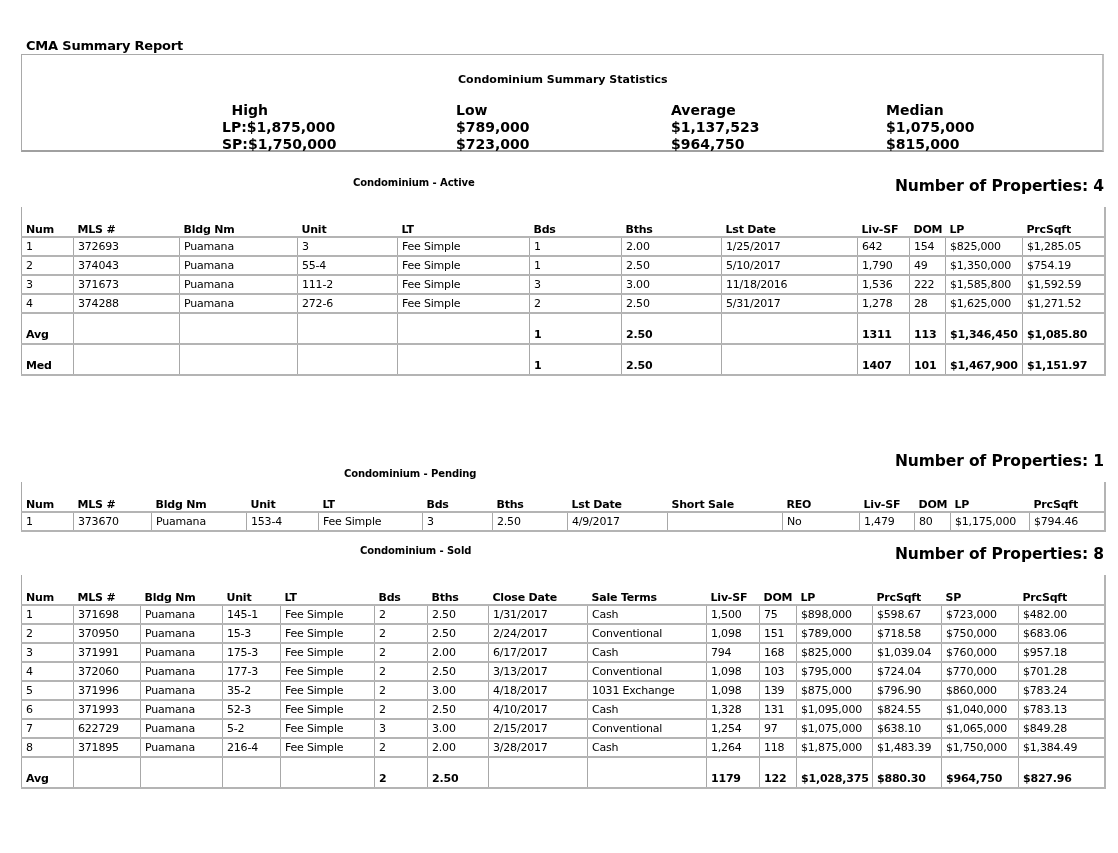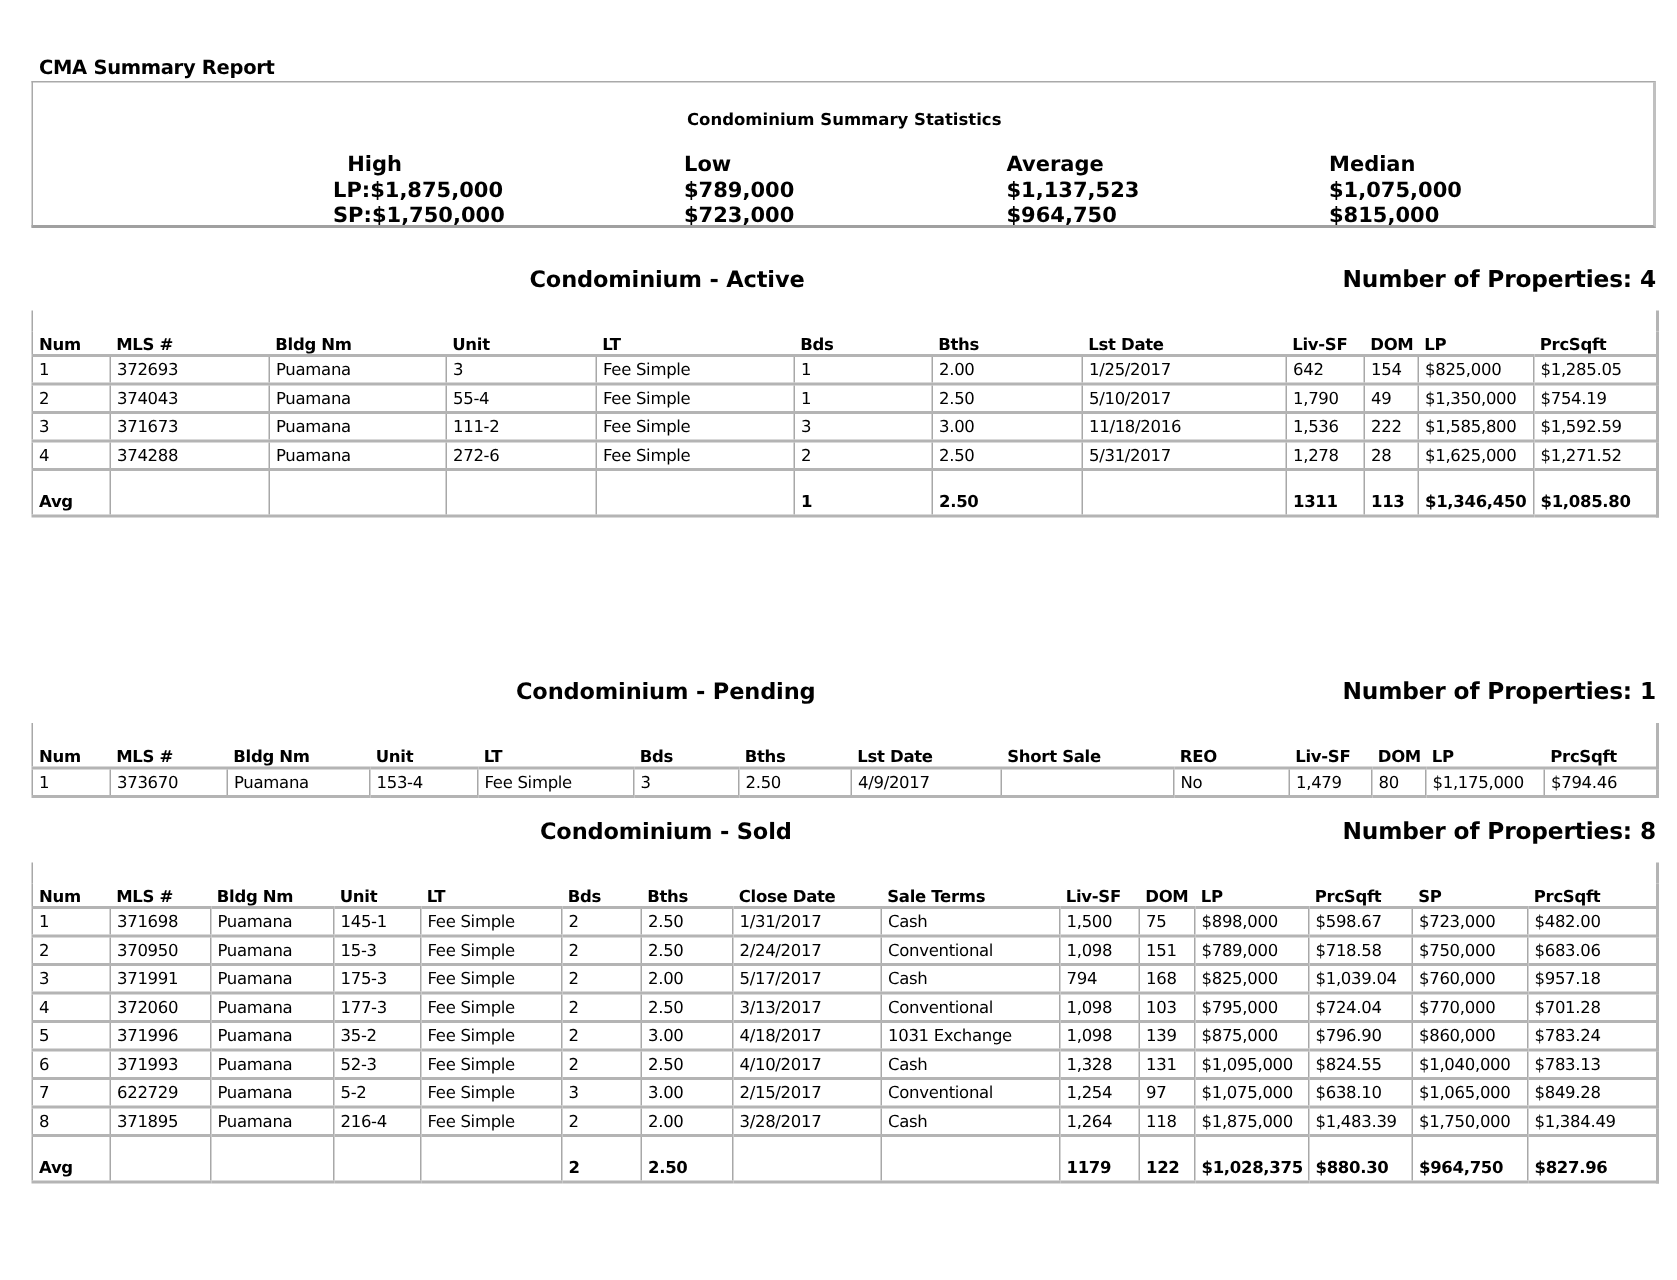--- a/index.html
+++ b/index.html
@@ -17,21 +17,21 @@
       border: 1px solid #a9a9a9; border-right: 2px solid #c0c0c0; border-bottom: 2px solid #a0a0a0;
       box-sizing: border-box;
     }
     .summary-title { left: 458px; top: 73px; font-size: 11px; font-weight: bold; }
     .sum-col { font-size: 14px; font-weight: bold; line-height: 17px; }
     .sum-col.high { left: 222px; top: 102px; text-align: right; width: 86px; }
     .sum-col.low { left: 456px; top: 102px; }
     .sum-col.avg { left: 671px; top: 102px; }
     .sum-col.med { left: 886px; top: 102px; }
 
-    .section-title { font-size: 15px; font-weight: bold; letter-spacing: -0.1px; }
+    .section-title { font-size: 10px; font-weight: bold; letter-spacing: -0.1px; }
     .count-title { font-size: 15.5px; font-weight: bold; right: 14px; letter-spacing: -0.1px; margin-left: 38px; }
 
     table.grid {
       position: absolute; border-collapse: collapse; table-layout: fixed;
       font-size: 11px; letter-spacing: -0.2px;
     }
     table.grid td, table.grid th {
       border-left: 1px solid #a8a8a8; border-bottom: 2px solid #b4b4b4;
       padding: 0 0 0 4px; white-space: nowrap; overflow: hidden;
       text-align: left; vertical-align: bottom; font-weight: normal;
@@ -177,24 +177,38 @@
         <td></td>
         <td></td>
         <td>1</td>
         <td>2.50</td>
         <td></td>
         <td>1311</td>
         <td>113</td>
         <td>$1,346,450</td>
         <td>$1,085.80</td>
       </tr>
+      <tr class="stat">
+        <td>Med</td>
+        <td></td>
+        <td></td>
+        <td></td>
+        <td></td>
+        <td>1</td>
+        <td>2.50</td>
+        <td></td>
+        <td>1407</td>
+        <td>101</td>
+        <td>$1,467,900</td>
+        <td>$1,151.97</td>
+      </tr>
     </tbody>
 </table>
 
-<div class="abs section-title" style="left:344px; top:452px;">Condominium - Pending</div>
+<div class="abs section-title" style="left:344px; top:468px;">Condominium - Pending</div>
 <div class="abs count-title" style="top:452px;">Number of Properties: 1</div>
 
 <table class="grid" id="pending-table" style="left:21px; top:482px; width:1083px;">
   <colgroup>
     <col style="width:52px">
       <col style="width:78px">
       <col style="width:95px">
       <col style="width:72px">
       <col style="width:104px">
     <col style="width:70px">
@@ -327,21 +341,21 @@
         <td>$683.06</td>
       </tr>
       <tr>
         <td>3</td>
         <td>371991</td>
         <td>Puamana</td>
         <td>175-3</td>
         <td>Fee Simple</td>
         <td>2</td>
         <td>2.00</td>
-        <td>5/17/2017</td>
+        <td>6/17/2017</td>
         <td>Cash</td>
         <td>794</td>
         <td>168</td>
         <td>$825,000</td>
         <td>$1,039.04</td>
         <td>$760,000</td>
         <td>$957.18</td>
       </tr>
       <tr>
         <td>4</td>

